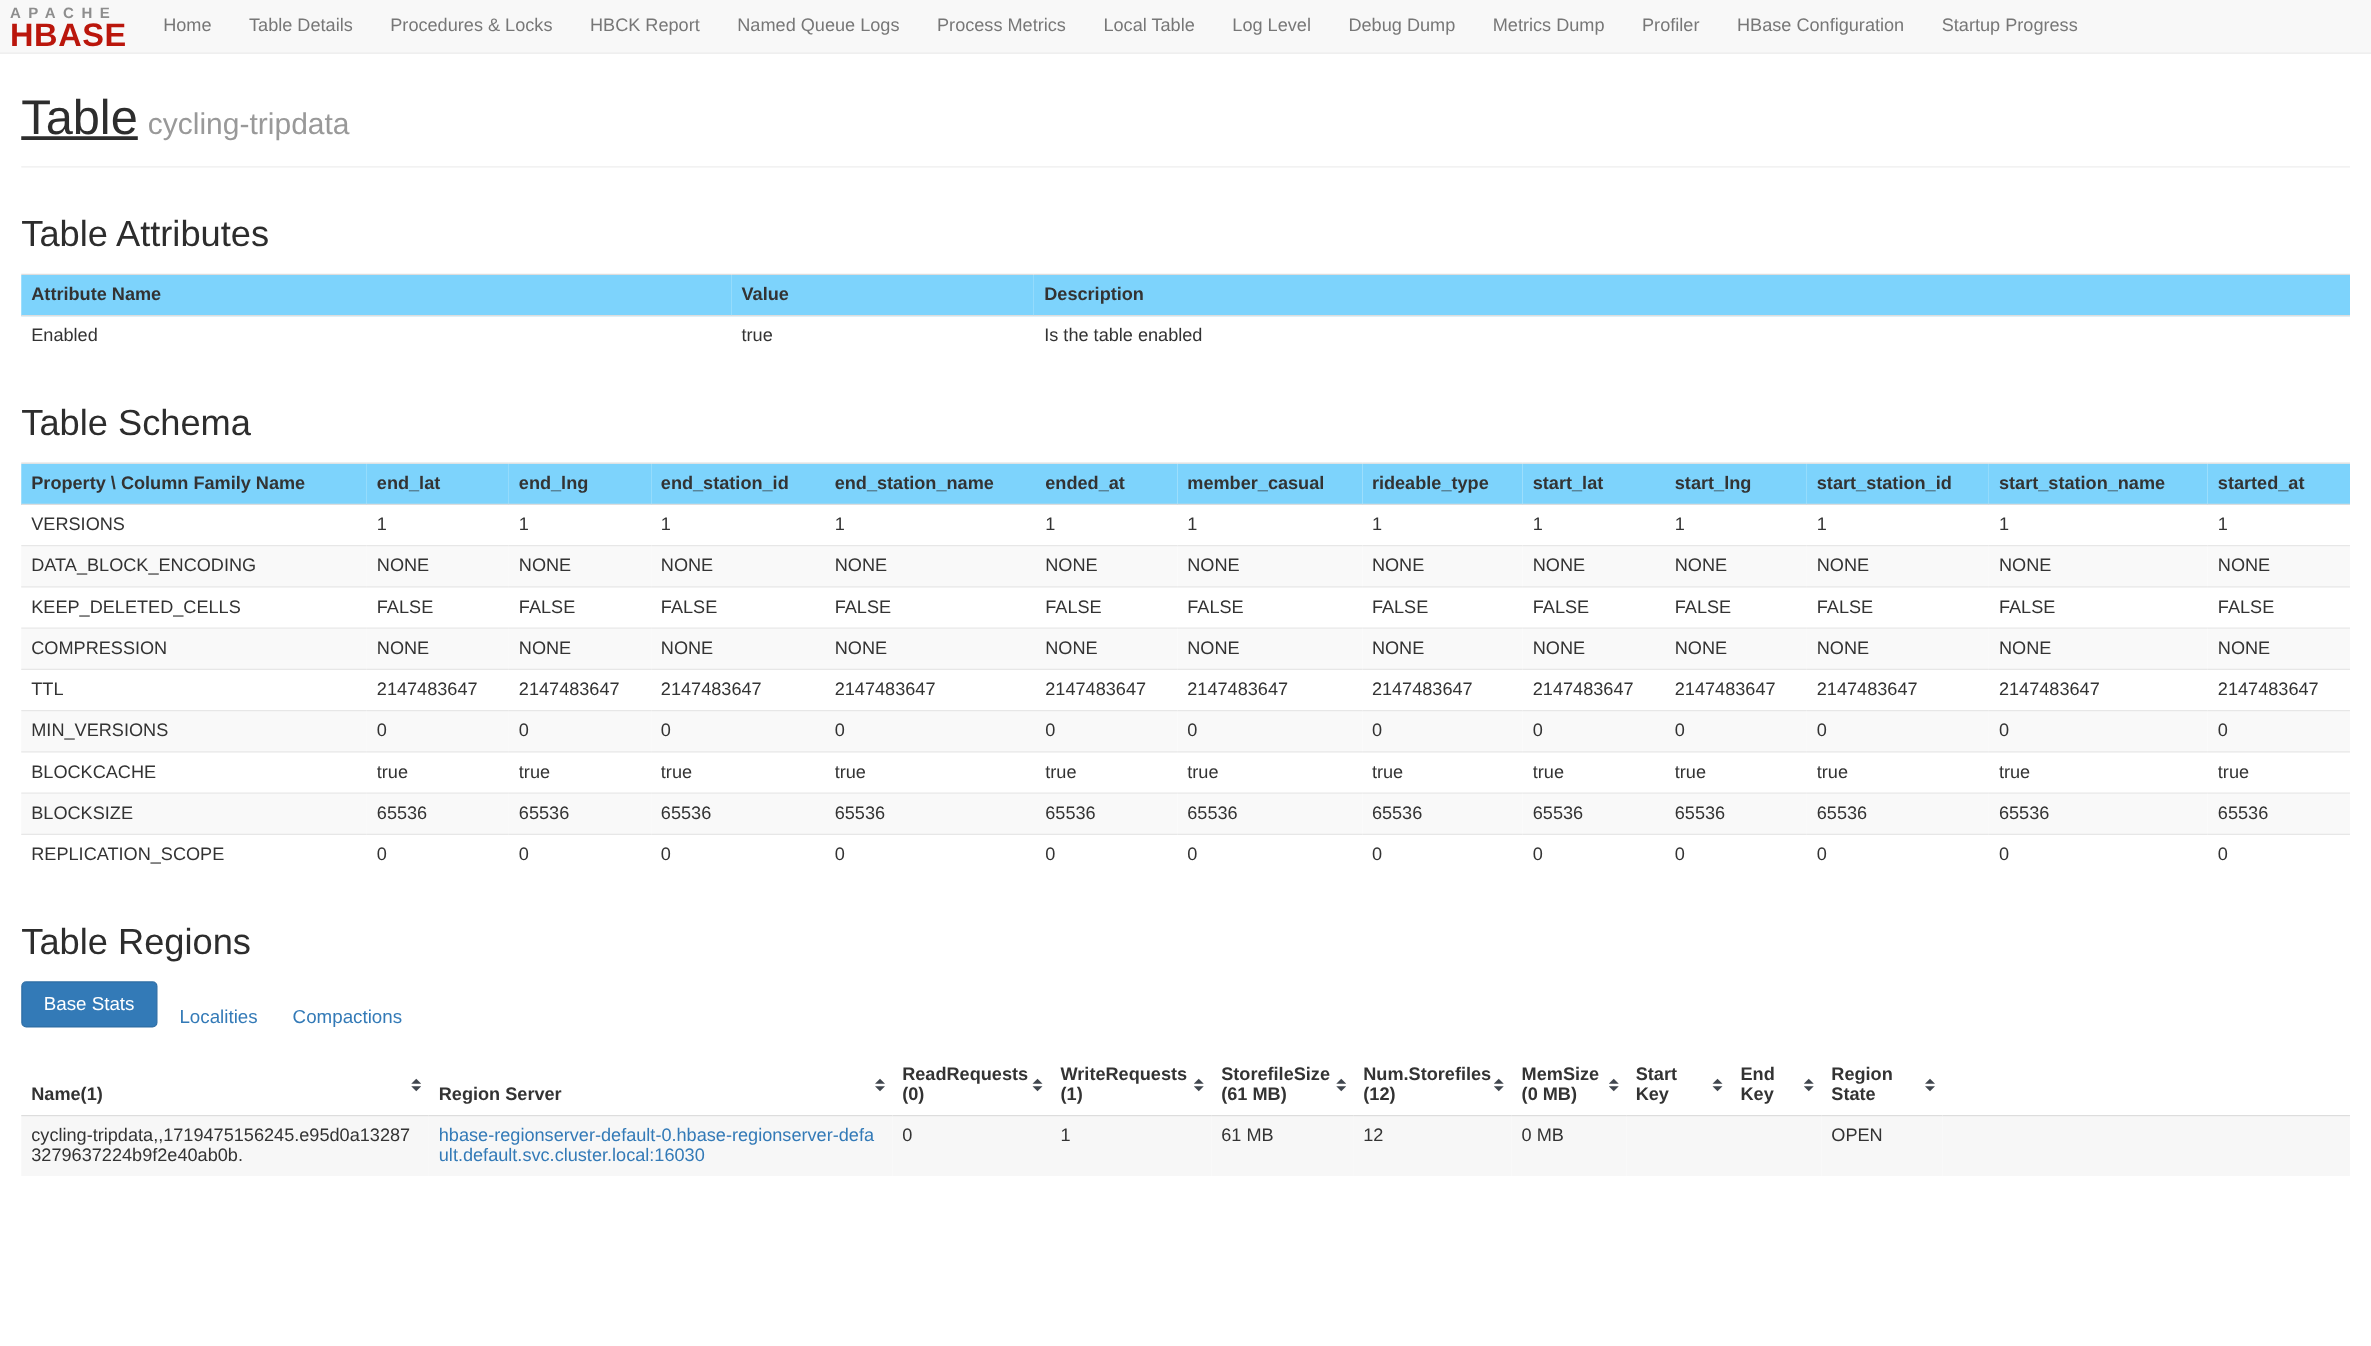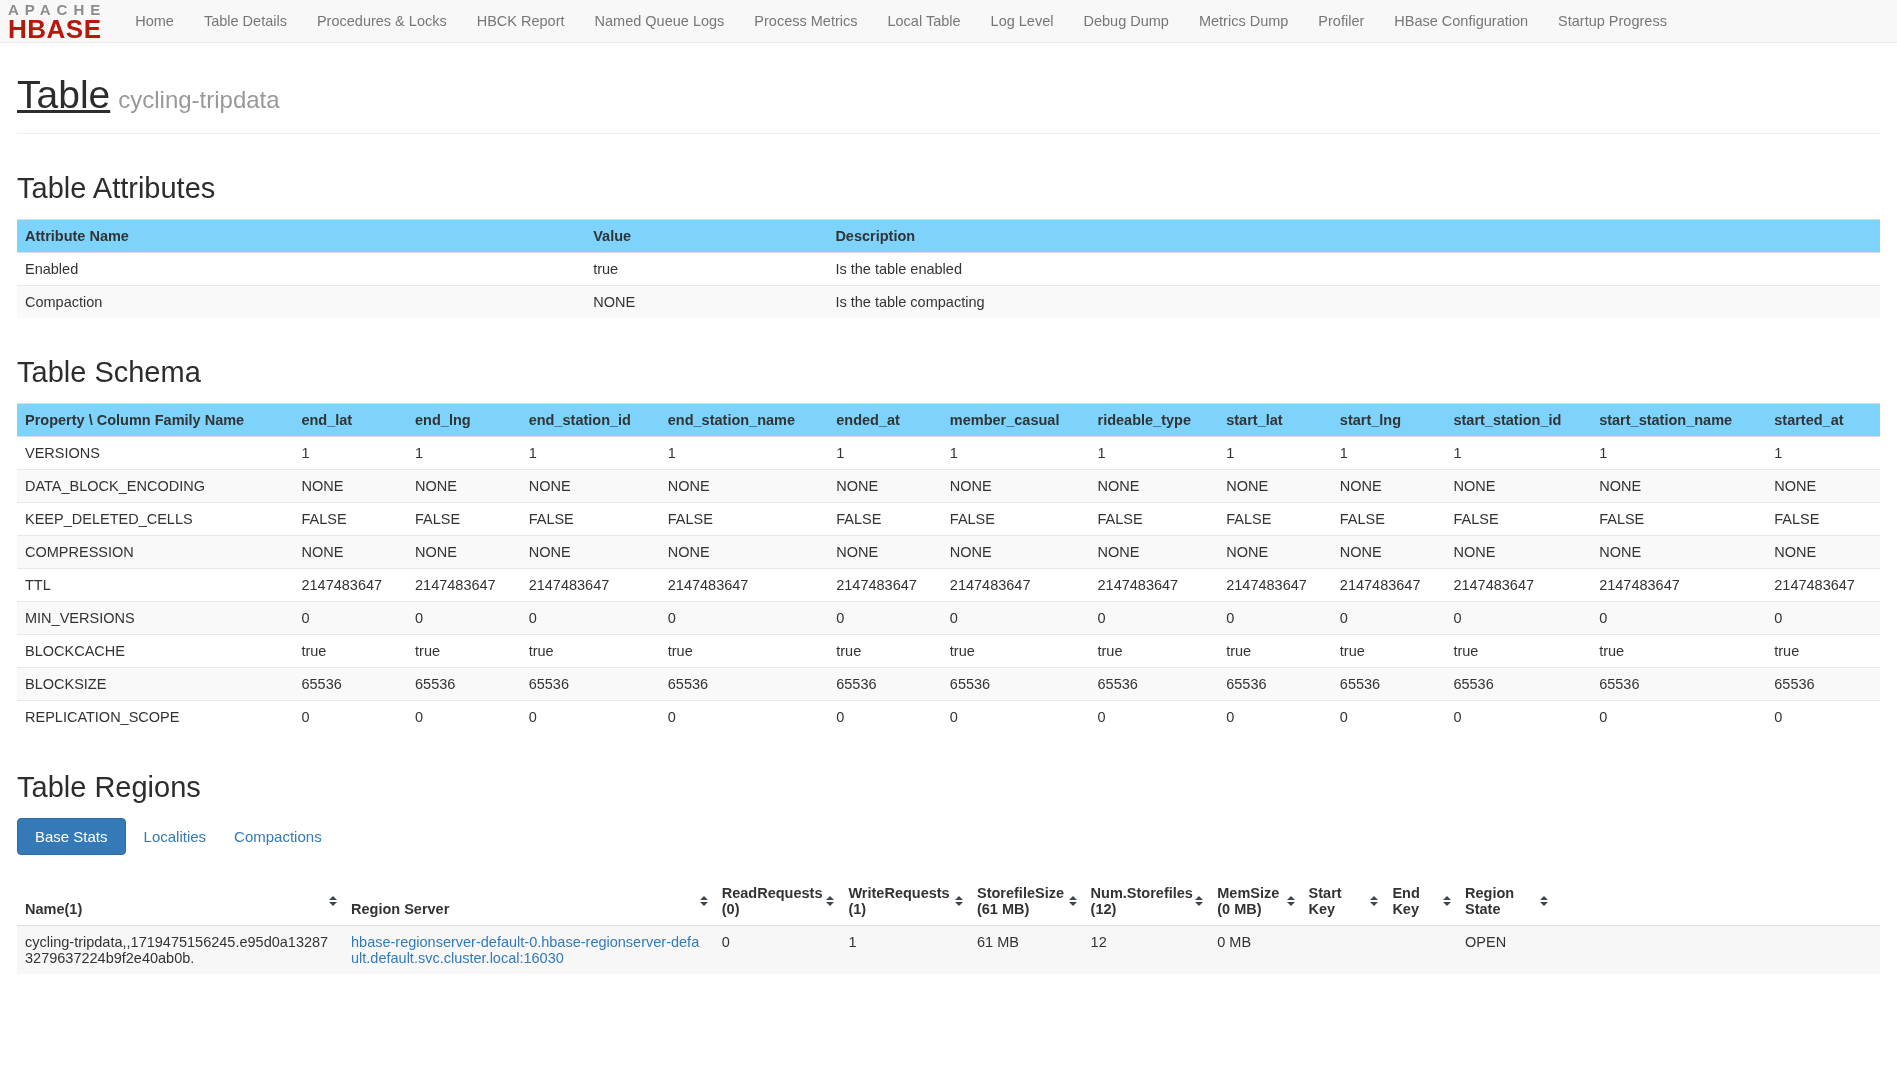--- a/index.html
+++ b/index.html
@@ -22,21 +22,21 @@
   }
   .logo {
     display: flex;
     flex-direction: column;
     line-height: 1;
     margin-right: 14px;
     cursor: pointer;
     padding-top: 2px;
   }
   .logo-apache {
-    font-size: 15px;
+    font-size: 12px;
     font-weight: 700;
     letter-spacing: 6px;
     color: #8d8d8d;
   }
   .logo-hbase {
     font-size: 26px;
     font-weight: 800;
     color: #ba160c;
     letter-spacing: 0.5px;
     margin-top: -1px;
@@ -143,21 +143,21 @@
     border-left: 4px solid transparent;
     border-right: 4px solid transparent;
     border-top: 4px solid #40464e;
   }
 
   a.region-link { color: #337ab7; text-decoration: none; cursor: pointer; }
 
   
   .tab-row {
     display: flex;
-    align-items: center;
+    align-items: flex-end;
     margin: 14px 0 22px 0;
   }
   .tab-button {
     background: #337ab7;
     color: #fff;
     border: 1px solid #2e6da4;
     border-radius: 4px;
     padding: 9px 17px;
     font-size: 15px;
     font-family: "Liberation Sans", sans-serif;
@@ -218,25 +218,20 @@
           <th>Value</th>
           <th>Description</th>
         </tr>
       </thead>
     <tbody id="attr-body">
         <tr>
           <td>Enabled</td>
           <td>true</td>
           <td>Is the table enabled</td>
         </tr>
-        <tr>
-          <td>Compaction</td>
-          <td>NONE</td>
-          <td>Is the table compacting</td>
-        </tr>
       </tbody>
   </table>
 
   <h2 class="section-heading">Table Schema</h2>
   <table class="striped-head">
     <thead>
         <tr id="schema-head">
           <th>Property \ Column Family Name</th>
           <th>end_lat</th>
           <th>end_lng</th>

